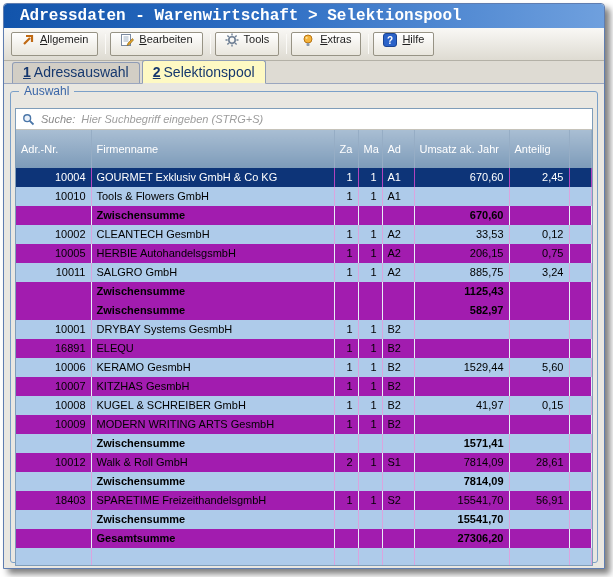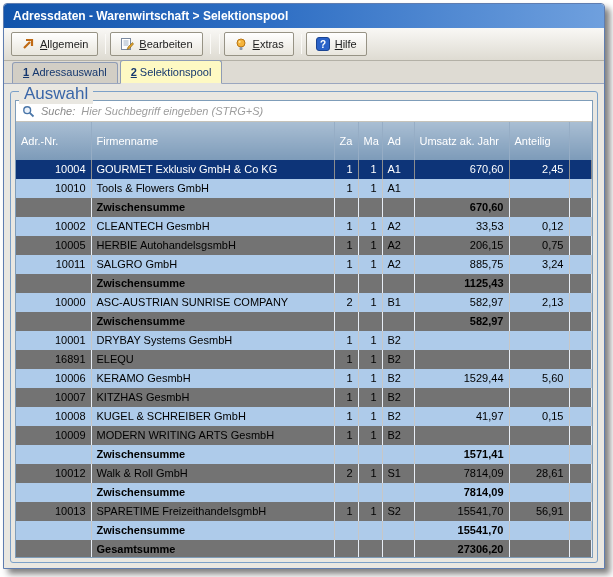--- a/index.html
+++ b/index.html
@@ -4,50 +4,50 @@
 <style>
   * { box-sizing: border-box; margin: 0; padding: 0; }
   html,body { width:613px; height:577px; background:#ffffff; overflow:hidden;
               font-family:"Liberation Sans","DejaVu Sans",sans-serif; }
   .window { position:absolute; left:3px; top:3px; width:602px; height:566px;
             border:1px solid #5f7db0; border-radius:4px 4px 0 0; background:#e9e7e1;
             box-shadow:5px 5px 6px rgba(0,0,0,0.5); display:flex; flex-direction:column; overflow:hidden; }
 
   
   .titlebar { height:24px; flex:0 0 24px; background:linear-gradient(90deg,#1254ab 0%,#2f6fc4 45%,#6fa0de 100%);
-              color:#fff; font-weight:bold; font-size:12px; line-height:24px; padding:0 9px;
-              border-radius:3px 3px 0 0; }
+              color:#fff; font-weight:bold; font-size:16px; line-height:24px; padding:0 16px;
+              border-radius:3px 3px 0 0;font-family:Liberation Mono, monospace; }
 
   
   .toolbar { height:33px; flex:0 0 33px; background:linear-gradient(#f9f8f5,#dedbd2);
              border-bottom:1px solid #b3b0a6; display:flex; align-items:center; padding:0 7px; }
-  .tb { display:flex; align-items:center; gap:5px; height:24px; padding:0 9px; margin-right:3px;
+  .tb { display:flex; gap:5px; height:24px; padding:0 9px; margin-right:3px;
         font-size:11px; color:#1d1d1d; background:linear-gradient(#ffffff,#e9e6dd);
         border:1px solid #979385; border-radius:2px; cursor:pointer; }
   .tb .accel { text-decoration:underline; }
   .sep { width:1px; height:20px; background:#b5b2a8; border-right:1px solid #fbfaf7; margin:0 4px; }
   .icon14 { width:14px; height:14px; display:inline-block; }
 
   
   .tabstrip { height:23px; flex:0 0 23px; background:#dedbd3; display:flex; align-items:flex-end;
               padding:0 0 0 8px; border-bottom:1px solid #9aa6bf; }
-  .tab { font-size:11px; color:#16386e; line-height:17px; padding:1px 10px 2px; margin-right:2px;
+  .tab { font-size:14px; color:#16386e; line-height:17px; padding:1px 10px 2px; margin-right:2px;
          border:1px solid #8f9cb5; border-bottom:none; border-radius:3px 3px 0 0;
          background:#d2cec5; cursor:pointer; position:relative; }
   .tab.active { background:#fef9c3; padding-top:3px; z-index:2; margin-bottom:-1px; border-bottom:1px solid #e9e7e1; }
   .tab .tab-num { text-decoration:underline; font-weight:bold; margin-right:3px; }
 
   
   .content { flex:1 1 auto; padding:7px 6px 5px; min-height:0; }
   .groupbox { position:relative; height:100%; border:1px solid #7ba0c8; border-radius:3px; padding:8px 4px 4px; }
   .legend { position:absolute; top:-8px; left:8px; background:#e9e7e1; padding:0 5px;
-            color:#3a66a8; font-size:17px; }
+            color:#3a66a8; font-size:12px; }
 
   
-  .tablewrap { height:100%; border:1px solid #7f9db9; background:#737373; display:flex; flex-direction:column; overflow:hidden; }
+  .tablewrap { height:100%; border:1px solid #7f9db9; background:#a21caf; display:flex; flex-direction:column; overflow:hidden;margin-top:8px; }
   .searchrow { flex:0 0 21px; display:flex; align-items:center; gap:6px; padding:0 6px;
                background:#fff; border-bottom:1px solid #c6c3ba; font-size:11px; cursor:text; }
   .search-label { color:#8a8a8a; font-style:italic; }
   .search-placeholder { color:#9d9d9d; font-style:italic; }
 
   table { width:100%; border-collapse:collapse; table-layout:fixed; font-size:11px; }
   thead th { height:18px; background:linear-gradient(#a9bed3,#7d9bb9); color:#ffffff; font-weight:normal;
              text-align:left; padding:13px 5px; border-right:1px solid #96adc5; white-space:nowrap; overflow:hidden; cursor:pointer; }
   tbody td { height:19px; line-height:19px; padding:0 5px; white-space:nowrap; overflow:hidden;
              color:#000; border-right:1px solid #e8eef6; }
@@ -86,20 +86,38 @@
             <rect x="1.5" y="1.5" width="9" height="11" fill="#fff" stroke="#7b8aa0"></rect>
             <line x1="3.5" y1="4" x2="8.5" y2="4" stroke="#9fb0c4"></line>
             <line x1="3.5" y1="6" x2="8.5" y2="6" stroke="#9fb0c4"></line>
             <line x1="3.5" y1="8" x2="8.5" y2="8" stroke="#9fb0c4"></line>
             <path d="M12.5 5.5 L8 10 L7 12.5 L9.5 11.5 L13.5 7 Z" fill="#e0a028" stroke="#8a6414" stroke-width="0.6"></path>
           </svg>
       </span>
       <span><span class="accel">B</span><span>earbeiten</span></span>
     </div>
     <div class="sep"></div>
+    <div class="tb">
+      <span class="icon14">
+        <svg width="14" height="14" viewBox="0 0 14 14">
+            <circle cx="7" cy="7" r="3.2" fill="none" stroke="#6e7f94" stroke-width="1.6"></circle>
+            <g stroke="#6e7f94" stroke-width="1.4">
+              <line x1="7" y1="0.5" x2="7" y2="2.6"></line>
+              <line x1="7" y1="11.4" x2="7" y2="13.5"></line>
+              <line x1="0.5" y1="7" x2="2.6" y2="7"></line>
+              <line x1="11.4" y1="7" x2="13.5" y2="7"></line>
+              <line x1="2.4" y1="2.4" x2="3.9" y2="3.9"></line>
+              <line x1="10.1" y1="10.1" x2="11.6" y2="11.6"></line>
+              <line x1="2.4" y1="11.6" x2="3.9" y2="10.1"></line>
+              <line x1="10.1" y1="3.9" x2="11.6" y2="2.4"></line>
+            </g>
+          </svg>
+      </span>
+      <span><span class="accel"></span><span>Tools</span></span>
+    </div>
     <div class="sep"></div>
     <div class="tb">
       <span class="icon14">
         <svg width="14" height="14" viewBox="0 0 14 14">
             <circle cx="7" cy="6" r="4" fill="#f5b43c" stroke="#b87514"></circle>
             <rect x="5.5" y="10" width="3" height="3" rx="0.8" fill="#8d9aad"></rect>
             <circle cx="5.6" cy="4.8" r="1.1" fill="#fde29a"></circle>
           </svg>
       </span>
       <span><span class="accel">E</span><span>xtras</span></span>
@@ -228,30 +246,20 @@
               <tr class="">
                 <td class="num"></td>
                 <td class="bold">Zwischensumme</td>
                 <td class="num"></td>
                 <td class="num"></td>
                 <td class=""></td>
                 <td class="num bold">1125,43</td>
                 <td class="num"></td>
                 <td class=""></td>
               </tr>
-              <tr class="alt ">
-                <td class="num">10000</td>
-                <td class="">ASC-AUSTRIAN SUNRISE COMPANY</td>
-                <td class="num">2</td>
-                <td class="num">1</td>
-                <td class="">B1</td>
-                <td class="num">582,97</td>
-                <td class="num">2,13</td>
-                <td class=""></td>
-              </tr>
               <tr class="">
                 <td class="num"></td>
                 <td class="bold">Zwischensumme</td>
                 <td class="num"></td>
                 <td class="num"></td>
                 <td class=""></td>
                 <td class="num bold">582,97</td>
                 <td class="num"></td>
                 <td class=""></td>
               </tr>
@@ -339,21 +347,21 @@
                 <td class="num"></td>
                 <td class="bold">Zwischensumme</td>
                 <td class="num"></td>
                 <td class="num"></td>
                 <td class=""></td>
                 <td class="num bold">7814,09</td>
                 <td class="num"></td>
                 <td class=""></td>
               </tr>
               <tr class="">
-                <td class="num">10013</td>
+                <td class="num">18403</td>
                 <td class="">SPARETIME FreizeithandelsgmbH</td>
                 <td class="num">1</td>
                 <td class="num">1</td>
                 <td class="">S2</td>
                 <td class="num">15541,70</td>
                 <td class="num">56,91</td>
                 <td class=""></td>
               </tr>
               <tr class="alt ">
                 <td class="num"></td>

